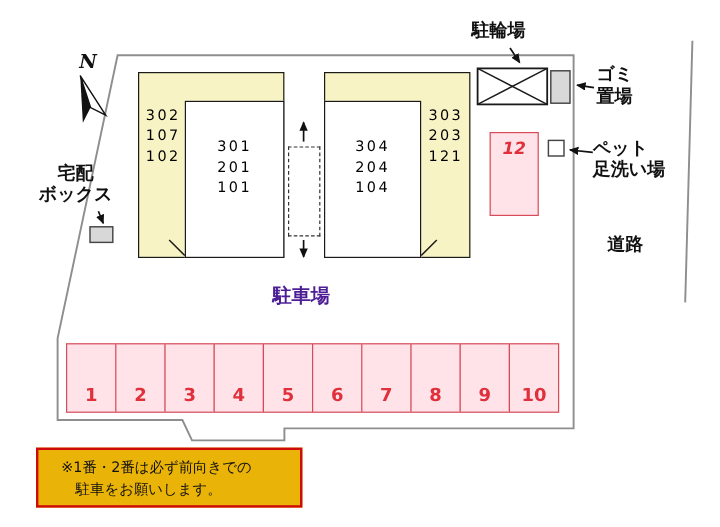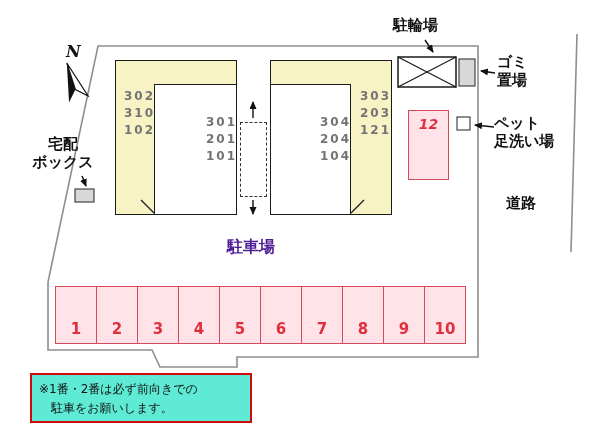--- a/index.html
+++ b/index.html
@@ -6,22 +6,22 @@
   .stage{
     position:relative;width:600px;height:439px;background:#fff;
     font-family:"DejaVu Sans","Liberation Sans",sans-serif;overflow:hidden;
   }
   svg{position:absolute;left:0;top:0;}
   .lbl{
     position:absolute;font-weight:700;font-size:15px;color:#111;
     line-height:18px;white-space:nowrap;z-index:4;
   }
   .units{
-    position:absolute;z-index:3;text-align:right;
-    font-size:12px;font-weight:700;color:#737373;line-height:17px;letter-spacing:2px;
+    position:absolute;z-index:3;text-align:center;
+    font-size:12px;font-weight:400;color:#000000;line-height:17px;letter-spacing:2px;
   }
   .bld{
     position:absolute;z-index:2;
     background:var(--building-fill);border:1.5px solid var(--building-border);
     box-sizing:border-box;
   }
   .bld-inner{
     position:absolute;z-index:2;background:#fff;
     border:1.5px solid var(--building-border);box-sizing:border-box;
   }
@@ -40,21 +40,21 @@
   }
   .pcell{
     flex:1;background:var(--pink-fill);border:1.2px solid var(--pink-border);
     margin-left:-1.2px;box-sizing:border-box;display:flex;align-items:flex-end;
     justify-content:center;padding-bottom:5px;
     color:var(--number-red);font-size:15px;font-weight:600;
   }
   .pcell:first-child{margin-left:0;}
   .notice{
     position:absolute;z-index:4;border:2px solid var(--note-border);
-    background:#5eead4;box-sizing:border-box;padding:5px 7px;
+    background:#eab308;box-sizing:border-box;padding:5px 19px;
     font-size:12px;line-height:19px;color:#111;white-space:nowrap;
   }
   .north-n{
     position:absolute;z-index:4;font-family:"DejaVu Serif","Liberation Serif",serif;
     font-style:italic;font-weight:700;font-size:16px;color:#111;
   }
   .pklabel{
     position:absolute;z-index:4;font-weight:700;font-size:16px;color:#4c1d95;white-space:nowrap;
   }
 </style>
@@ -108,21 +108,21 @@
 
   <div class="stairwell" style="left:240px;top:122px;width:27px;height:75px;"></div>
 
   <svg width="600" height="439" style="z-index:3;pointer-events:none">
     <line x1="154" y1="213" x2="141" y2="200" stroke="#1a1a1a" stroke-width="1.2"></line>
     <line x1="351" y1="213" x2="364" y2="200" stroke="#1a1a1a" stroke-width="1.2"></line>
   </svg>
 
   <div class="units" style="left:117px;top:88px;width:38px;">
     <div>302</div>
-    <div>310</div>
+    <div>107</div>
     <div>102</div>
   </div>
   <div class="units" style="left:154px;top:114px;width:83px;">
     <div>301</div>
     <div>201</div>
     <div>101</div>
   </div>
   <div class="units" style="left:270px;top:114px;width:81px;">
     <div>304</div>
     <div>204</div>

